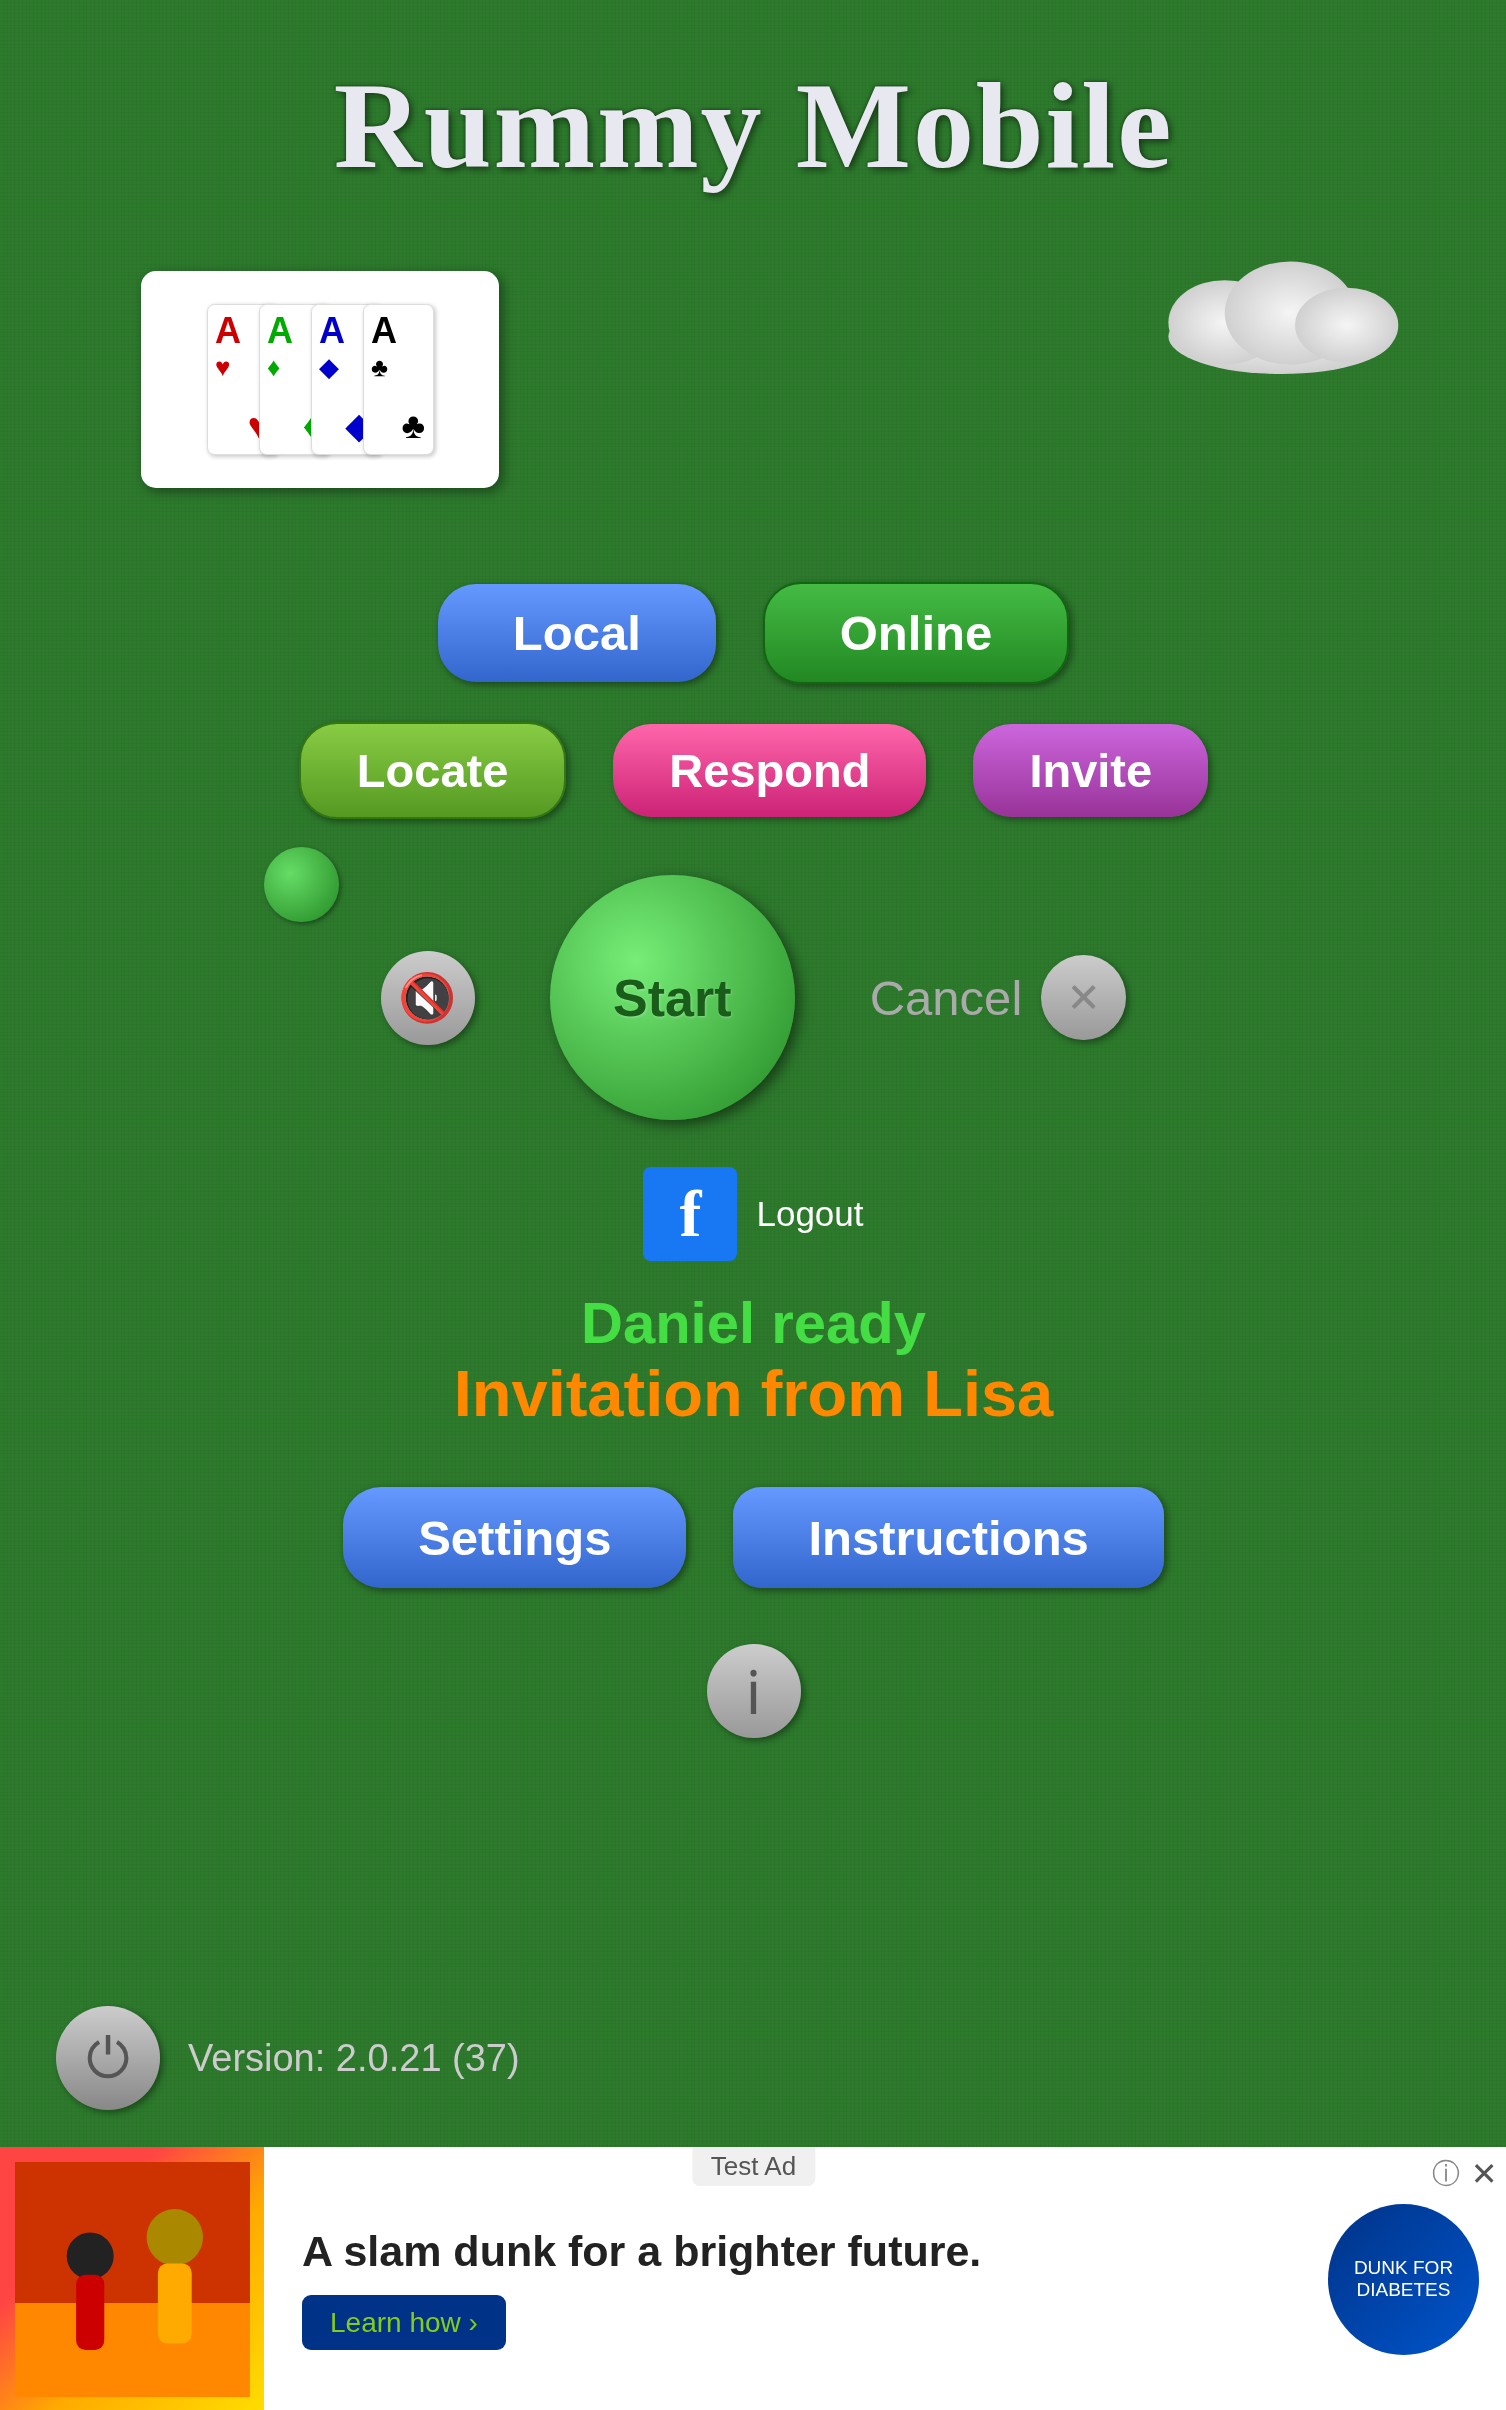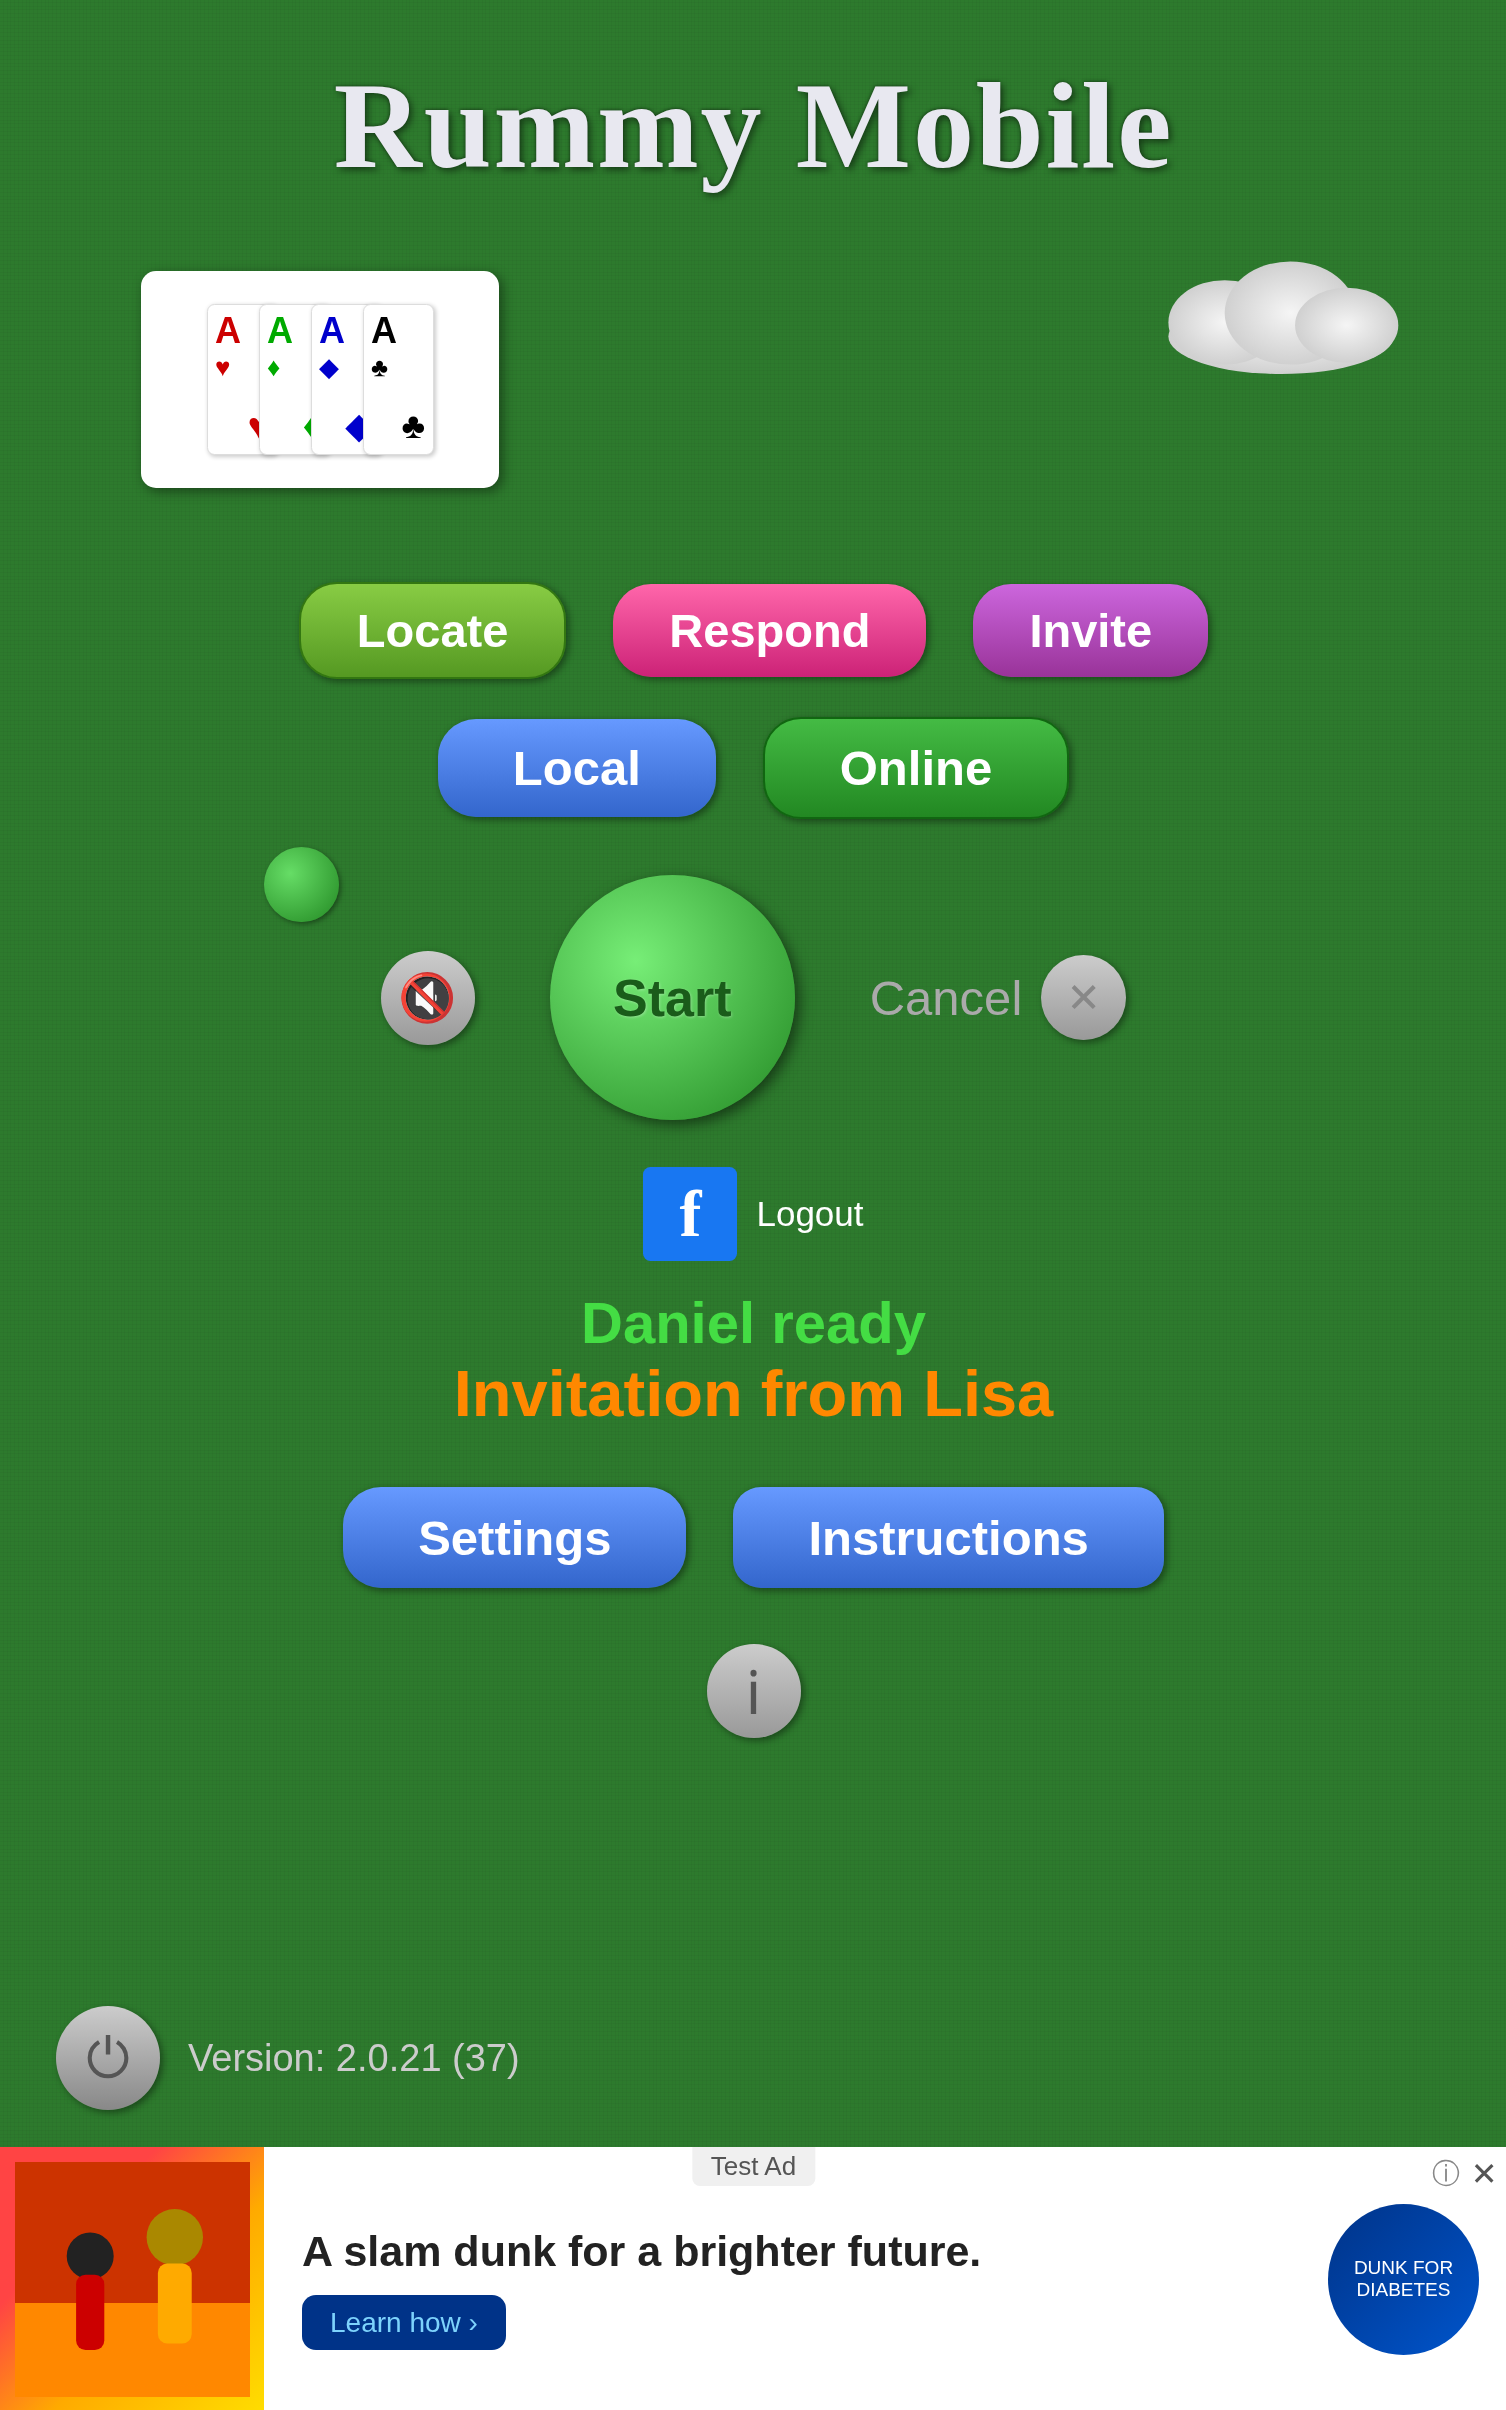--- a/index.html
+++ b/index.html
@@ -436,24 +436,24 @@
     .ad-title {
       font-size: 43px;
       font-weight: bold;
       color: #222;
       margin-top: 19px;
     }
 
     .ad-learn-btn {
       margin-top: 19px;
       background: #003388;
-      color: #7dd3fc;
+      color: #84cc16;
       font-size: 28px;
       padding: 11.3px 28px;
-      border-radius: 14px;
+      border-radius: 9px;
       border: none;
       cursor: pointer;
       width: fit-content;
       display: flex;
       align-items: center;
       gap: 7.5px;
     }
 
     .ad-logo-area {
       width: 207px;
@@ -547,27 +547,27 @@
       <ellipse cx="140" cy="90" rx="120" ry="40" fill="url(#cloudGrad)"></ellipse>
       <ellipse cx="80" cy="75" rx="60" ry="45" fill="url(#cloudGrad)"></ellipse>
       <ellipse cx="150" cy="65" rx="70" ry="55" fill="url(#cloudGrad)"></ellipse>
       <ellipse cx="210" cy="78" rx="55" ry="40" fill="url(#cloudGrad)"></ellipse>
     </svg>
   </div>
 </div>
 
 <div class="buttons-section">
   <div class="button-row">
+    <button class="btn-local">Local</button>
+    <button class="btn-online">Online</button>
+  </div>
+  <div class="button-row">
     <button class="btn-locate">Locate</button>
     <button class="btn-respond">Respond</button>
     <button class="btn-invite">Invite</button>
-  </div>
-  <div class="button-row">
-    <button class="btn-local">Local</button>
-    <button class="btn-online">Online</button>
   </div>
 </div>
 
 <div class="start-area">
 
   <div class="small-green-dot"></div>
 
   <button class="mute-btn">
     <span>🔇</span>
   </button>

